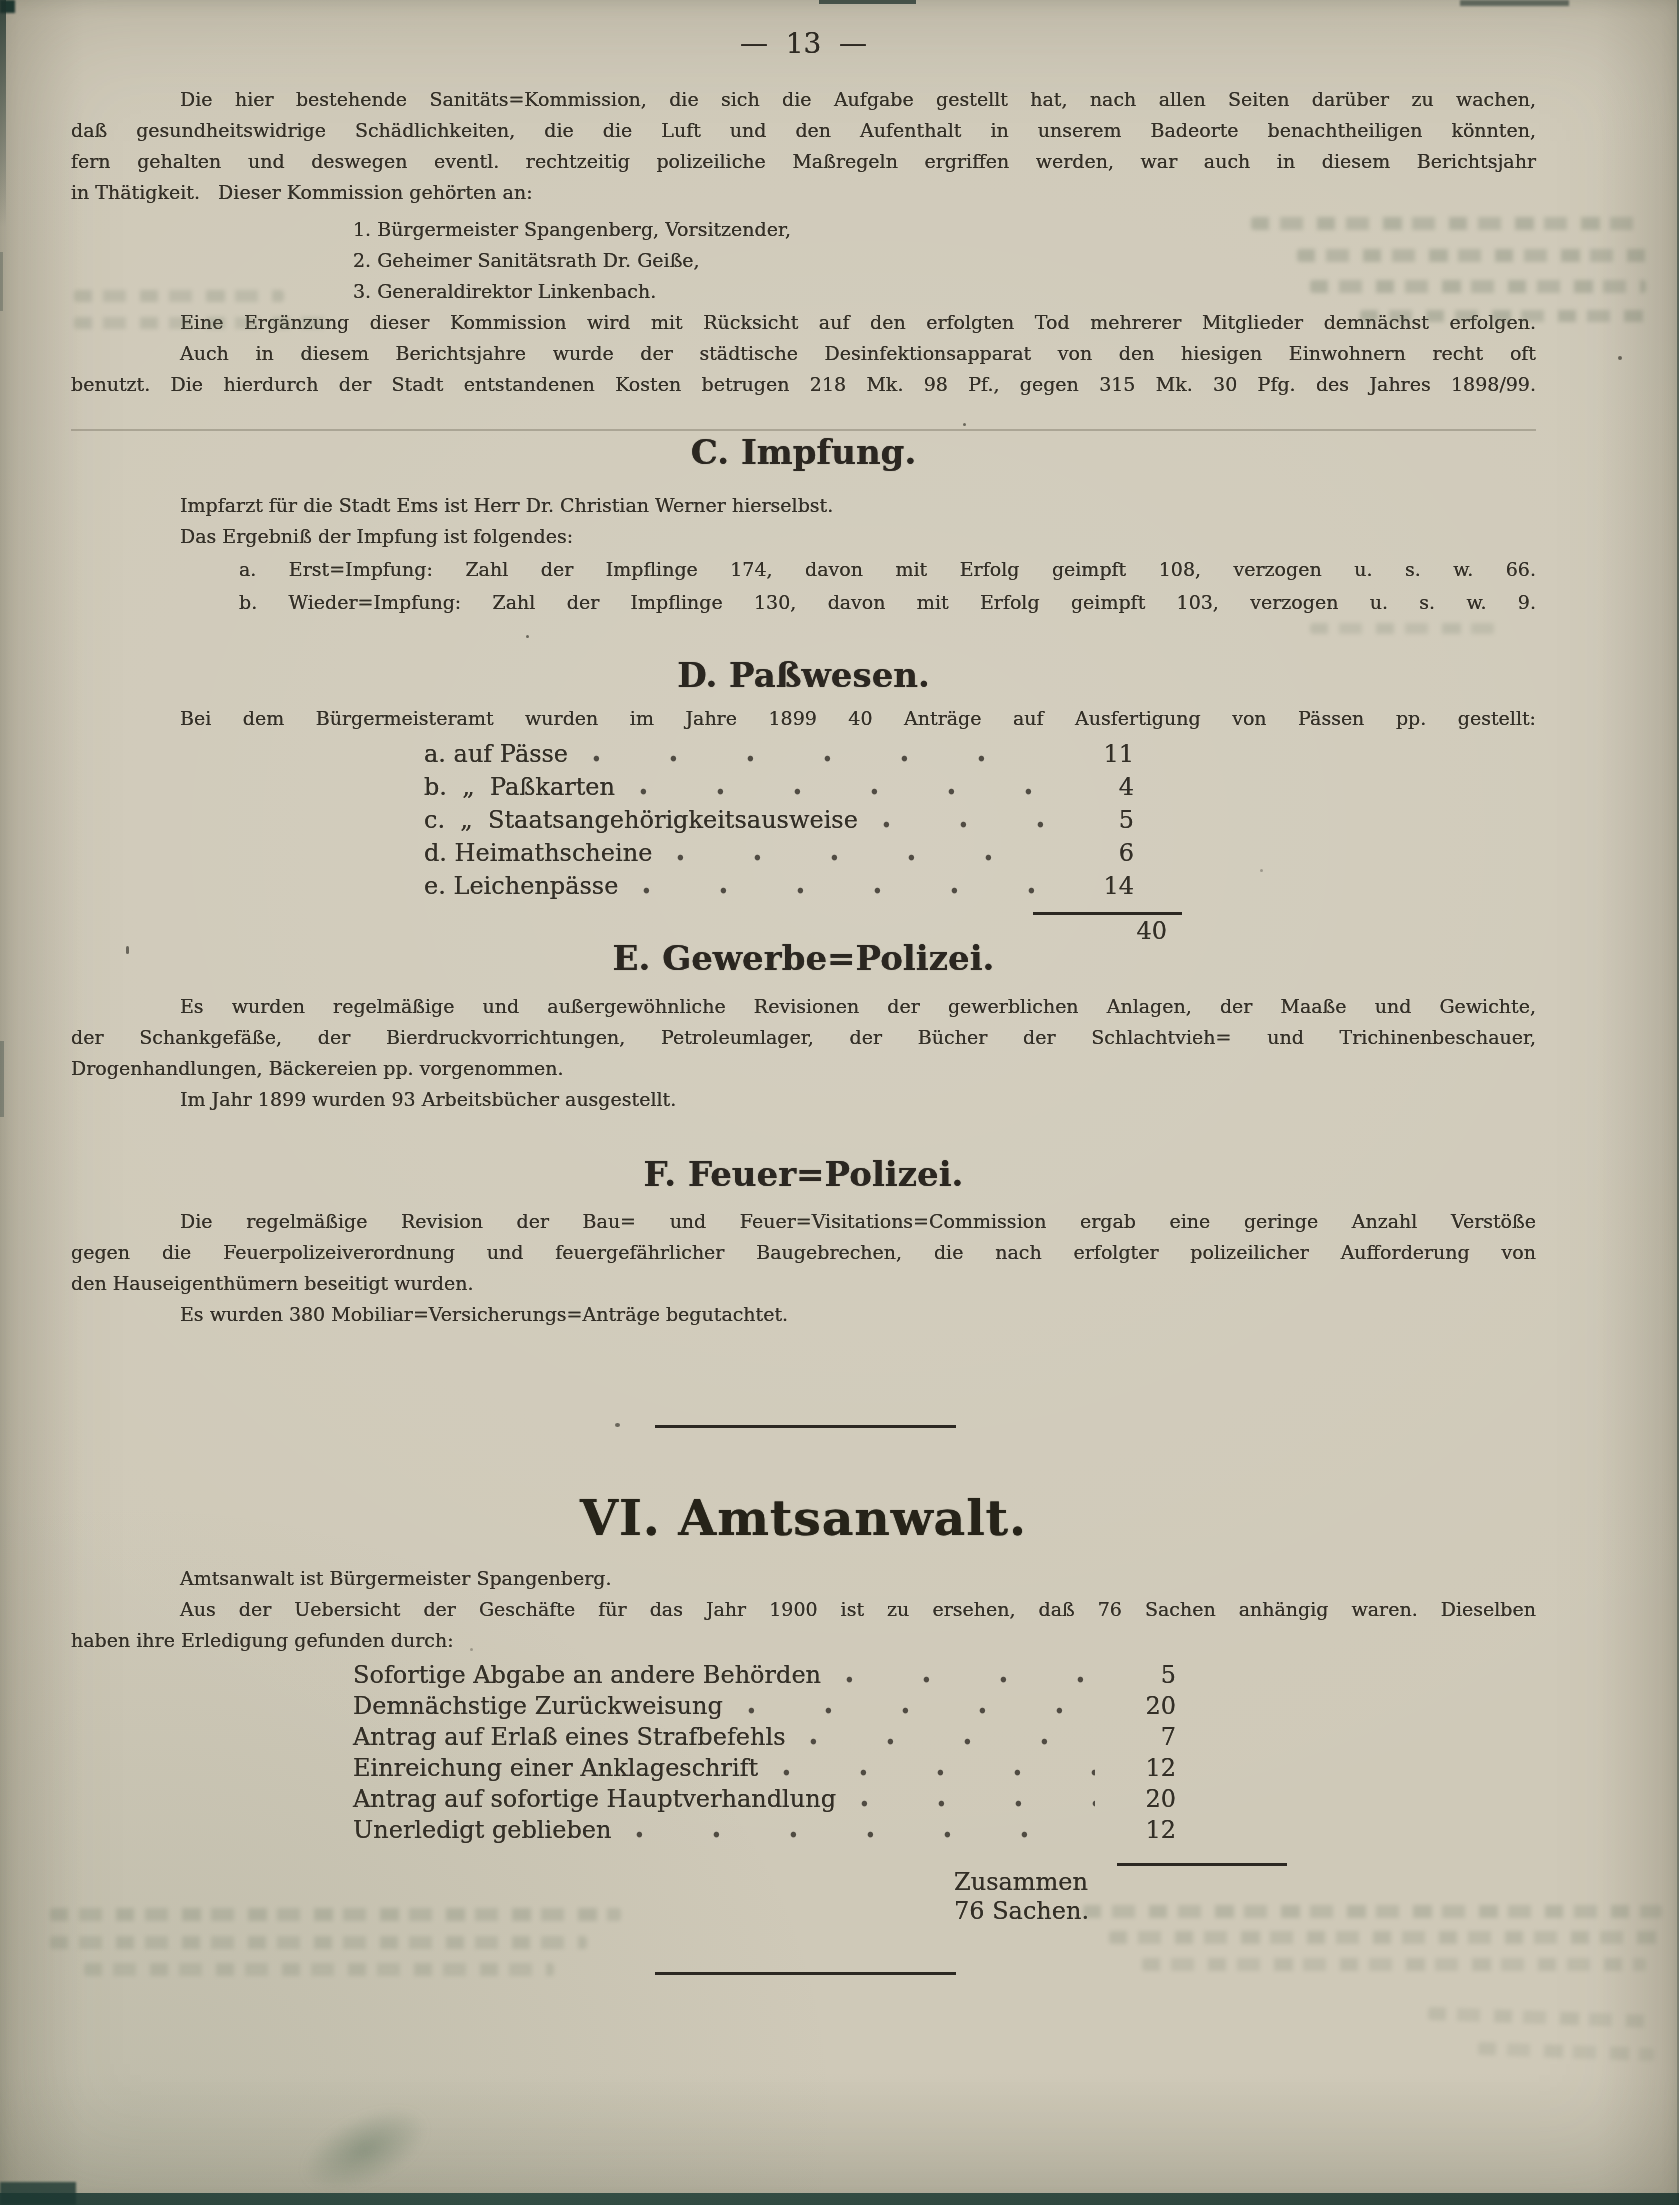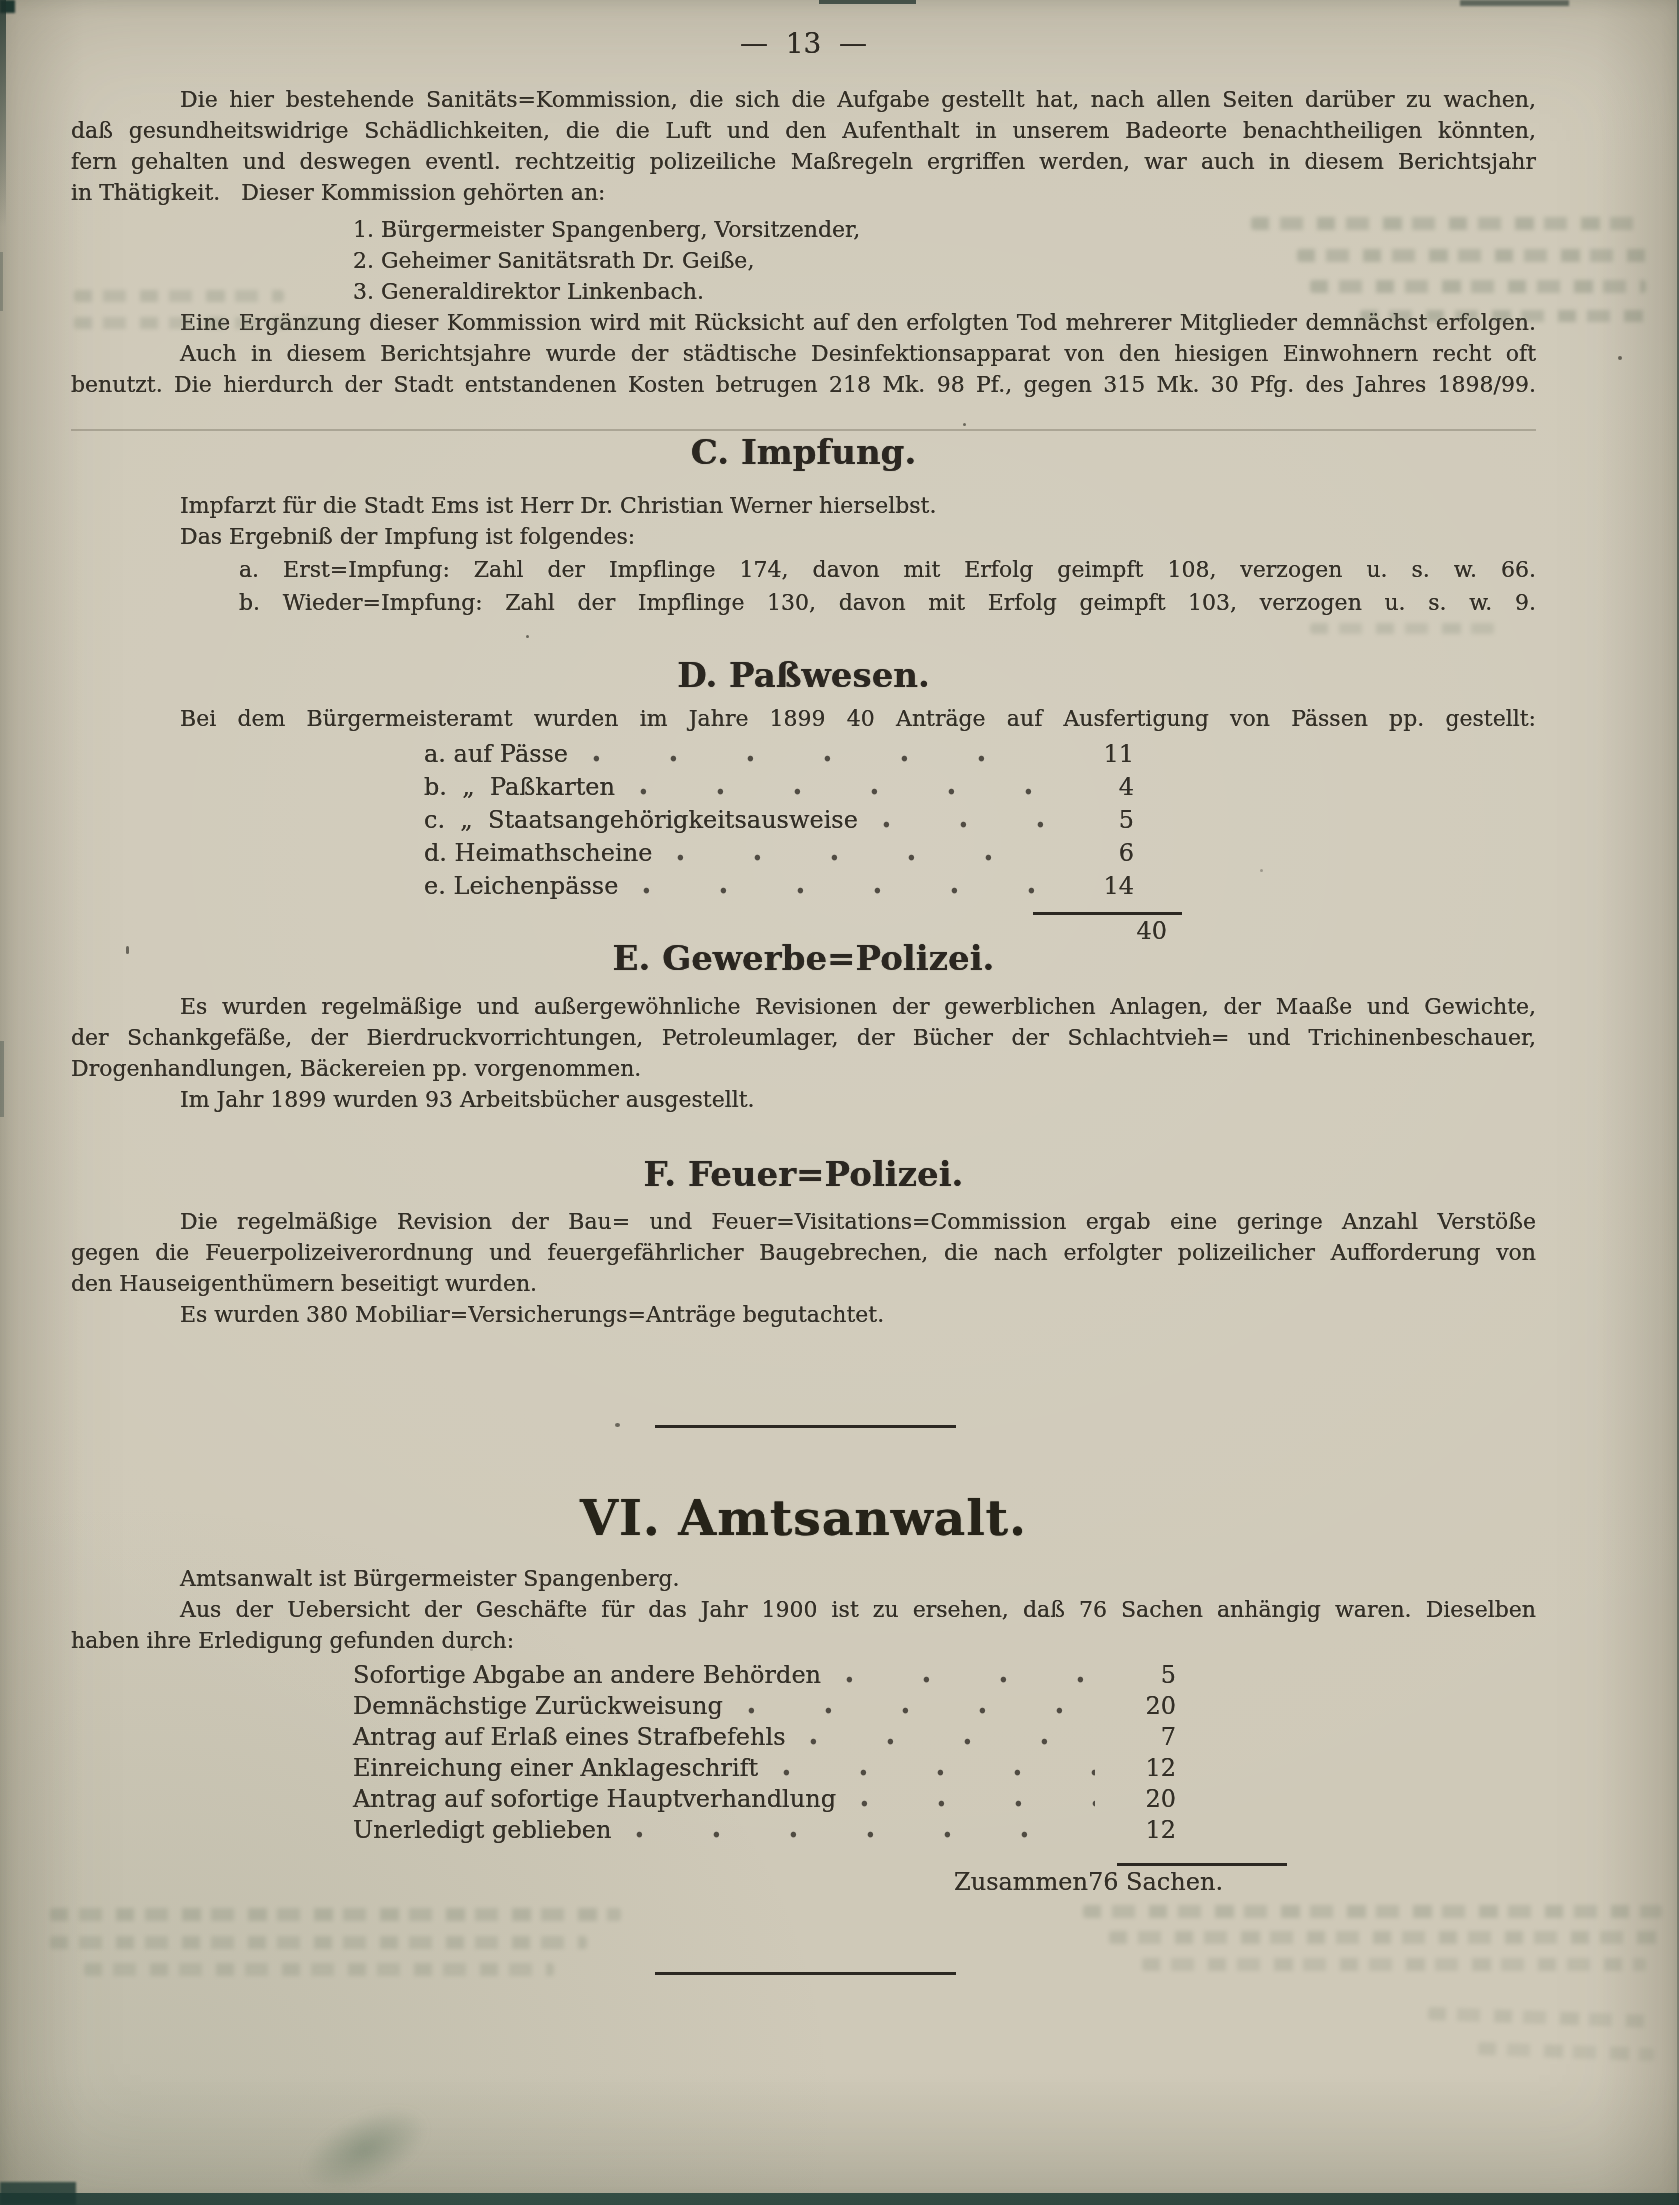--- a/index.html
+++ b/index.html
@@ -9,21 +9,21 @@
     background:
       radial-gradient(120% 80% at 52% 38%, rgba(255,255,255,0.10), rgba(0,0,0,0) 62%),
       radial-gradient(60% 40% at 8% 96%, rgba(96,110,88,0.14), rgba(0,0,0,0) 70%),
       linear-gradient(90deg, rgba(110,105,85,0.18), rgba(0,0,0,0) 5%, rgba(0,0,0,0) 95%, rgba(110,105,85,0.16)),
       linear-gradient(0deg, rgba(100,108,88,0.20), rgba(0,0,0,0) 6%),
       #cfc9b8;
     box-shadow: inset 0 0 118px rgba(92,86,66,.30), inset 0 0 18.5px rgba(72,80,62,.22);
   }
   .abs{position:absolute;}
   .col{position:absolute;left:71px;width:1465px;}
-  .line{font-size:22px;line-height:31px;white-space:pre;text-shadow:0 0 0.5px rgba(50,46,38,.85);}
+  .line{font-size:19px;line-height:31px;white-space:pre;text-shadow:0 0 0.5px rgba(50,46,38,.85);}
   .j{white-space:normal;text-align:justify;text-align-last:justify;}
   .ind{text-indent:109px;}
   .lh39 .line{line-height:33px;}
   .h-letter{font-size:34px;line-height:44px;font-weight:700;text-align:center;color:#2b2721;
             text-shadow:0 0 0.7px rgba(43,39,33,.9);}
   .h-main{font-size:49px;line-height:55px;font-weight:700;text-align:center;color:#262319;
           text-shadow:0 0 0.8px rgba(38,35,25,.9);letter-spacing:0.8px;}
   .pagenum{font-size:28px;text-align:center;white-space:pre;color:#2e2a23;text-shadow:0 0 0.6px rgba(46,42,35,.9);}
   .dotrow{display:flex;align-items:flex-end;font-size:24px;line-height:28px;
           text-shadow:0 0 0.5px rgba(50,46,38,.85);}
@@ -178,21 +178,21 @@
       <span class="val">20</span>
     </div>
     <div class="dotrow">
       <span class="lbl">Unerledigt geblieben</span>
       <span class="leader"></span>
       <span class="val">12</span>
     </div>
   </div>
 
   <div class="rule" style="left:1117px;top:1863px;width:170px;"></div>
-  <div class="abs totalrow" style="left:954px;top:1868px;width:333px;">
+  <div class="abs totalrow" style="left:954px;top:1868px;width:333px;justify-content:space-between;flex-direction:column;">
     <span>Zusammen</span>
     <span>76 Sachen.</span>
   </div>
 
   <div class="rule" style="left:655px;top:1972px;width:301px;height:3.4px;"></div>
 
   <div class="ghost" style="left:1251px;top:217px;width:395px;"></div>
   <div class="ghost" style="left:1297px;top:249px;width:353px;"></div>
   <div class="ghost" style="left:1310px;top:280px;width:336px;height:12.6px;"></div>
   <div class="ghost" style="left:1360px;top:310px;width:286px;height:11.8px;"></div>

